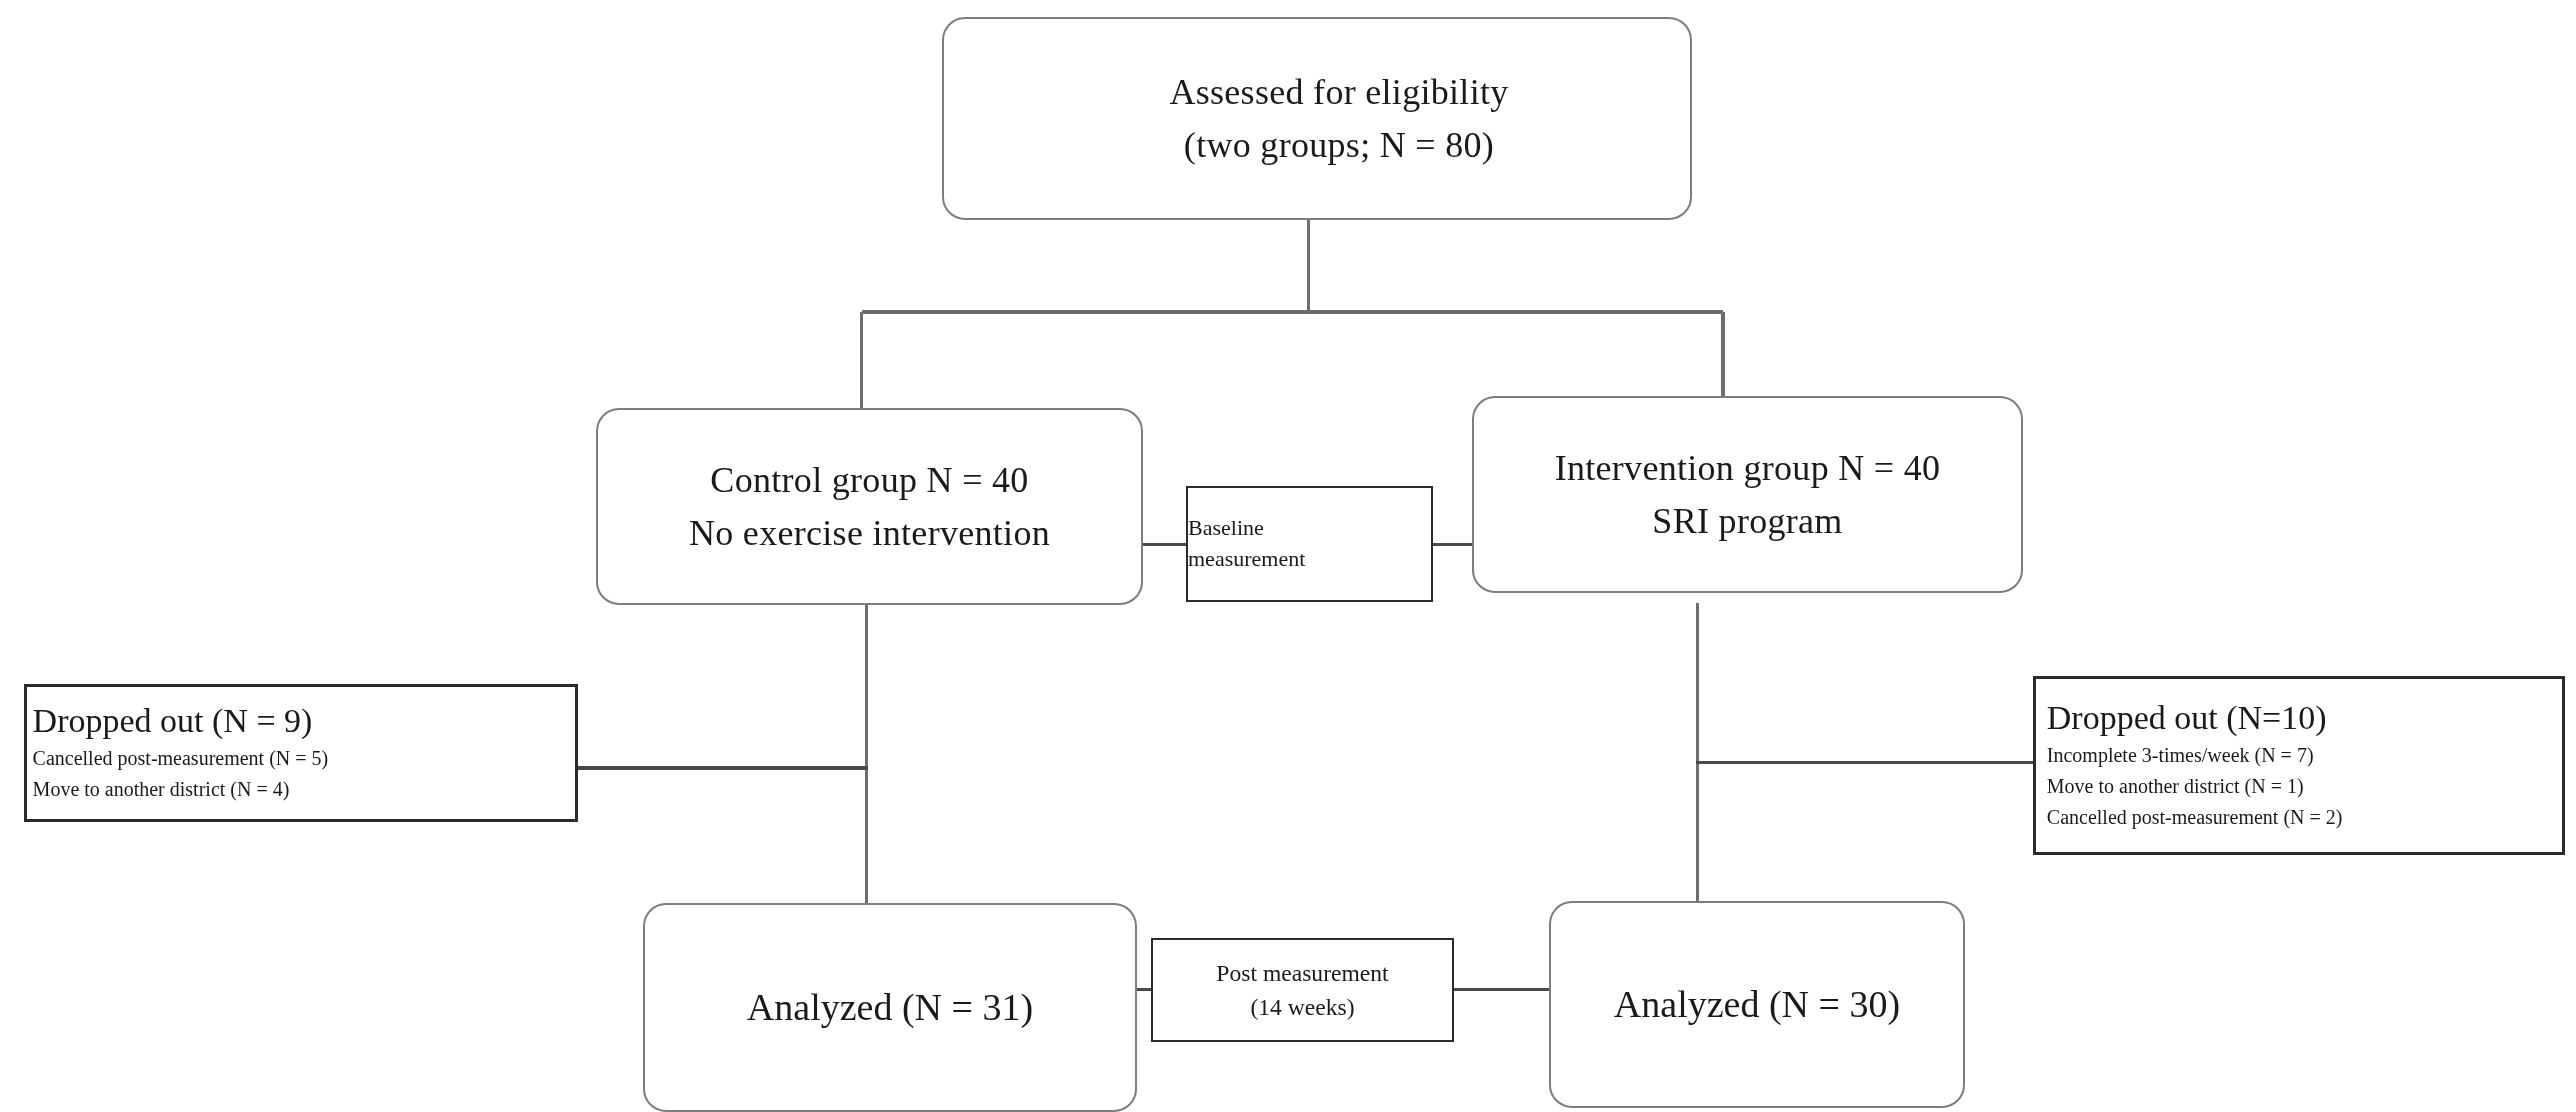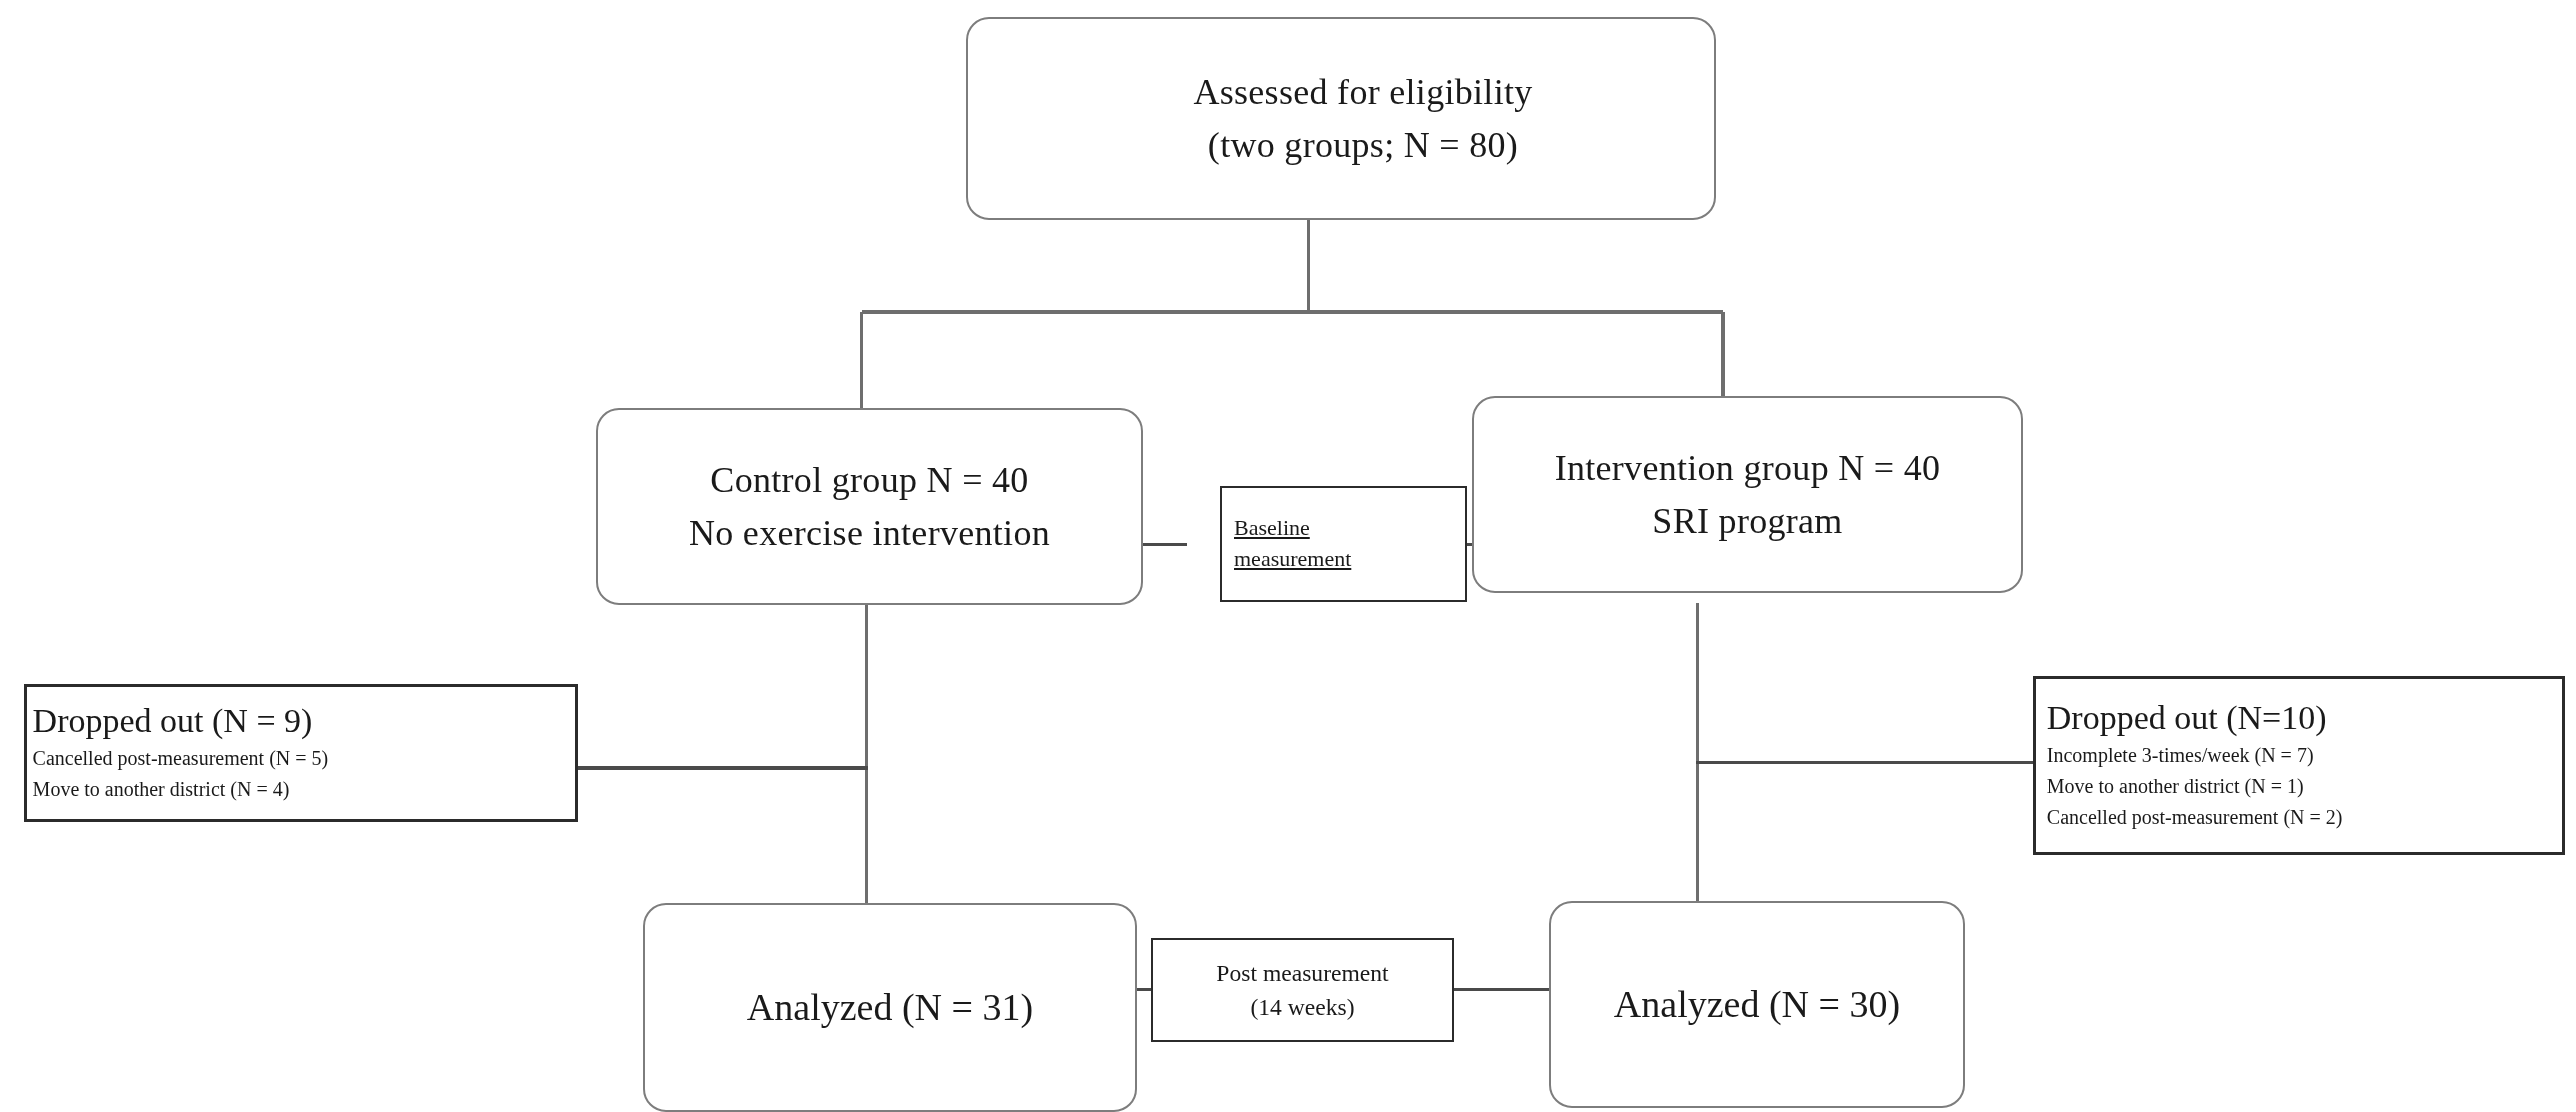--- a/index.html
+++ b/index.html
@@ -78,34 +78,32 @@
     line-height: 1.55;
     white-space: nowrap;
   }
   .line-mini {
     font-size: 23.6px;
     line-height: 1.46;
     white-space: nowrap;
   }
   
   #node-eligibility {
-    left: 966px; top: 17px;
+    left: 942px; top: 17px;
     width: 750px; height: 203px; padding-left: 44px;
   }
   #node-control {
     left: 596px; top: 408px;
     width: 547px; height: 197px;
   }
   #node-baseline {
-    left: 1220px; top: 486px;
+    left: 1186px; top: 486px;
     width: 247px; height: 116px;
     justify-content: center;
     align-items: flex-start;
-    padding-left: 12px;
-    text-decoration: underline;
   }
   #node-intervention {
     left: 1472px; top: 396px;
     width: 551px; height: 197px;
   }
   #node-dropout-left {
     left: 23.6px; top: 684px;
     width: 554px; height: 138px;
     align-items: flex-start;
     padding-left: 6px;

